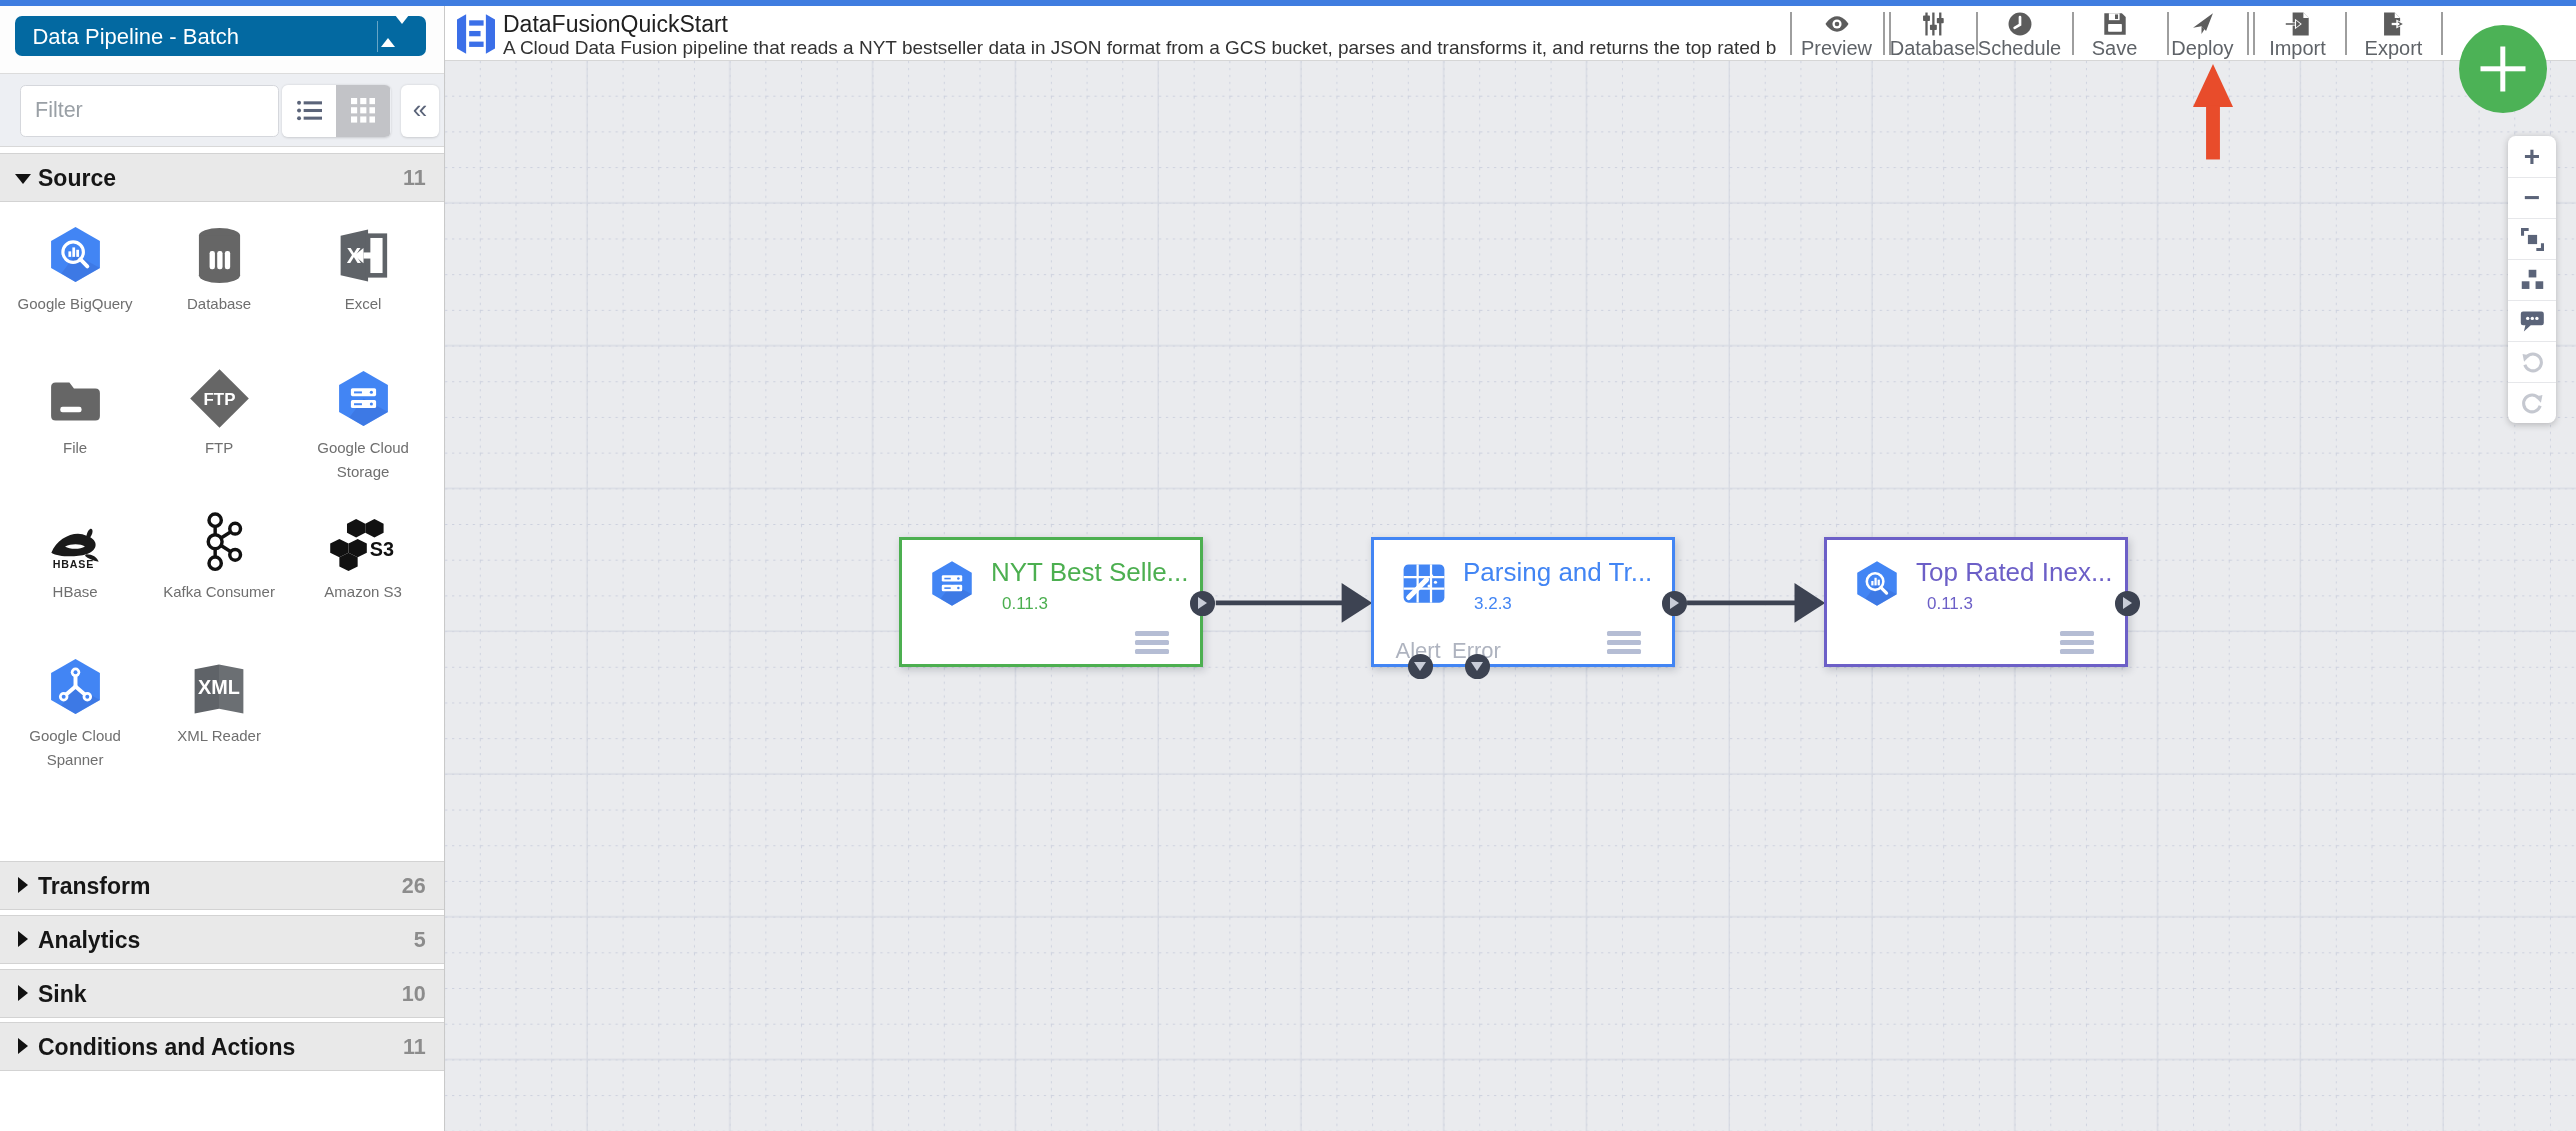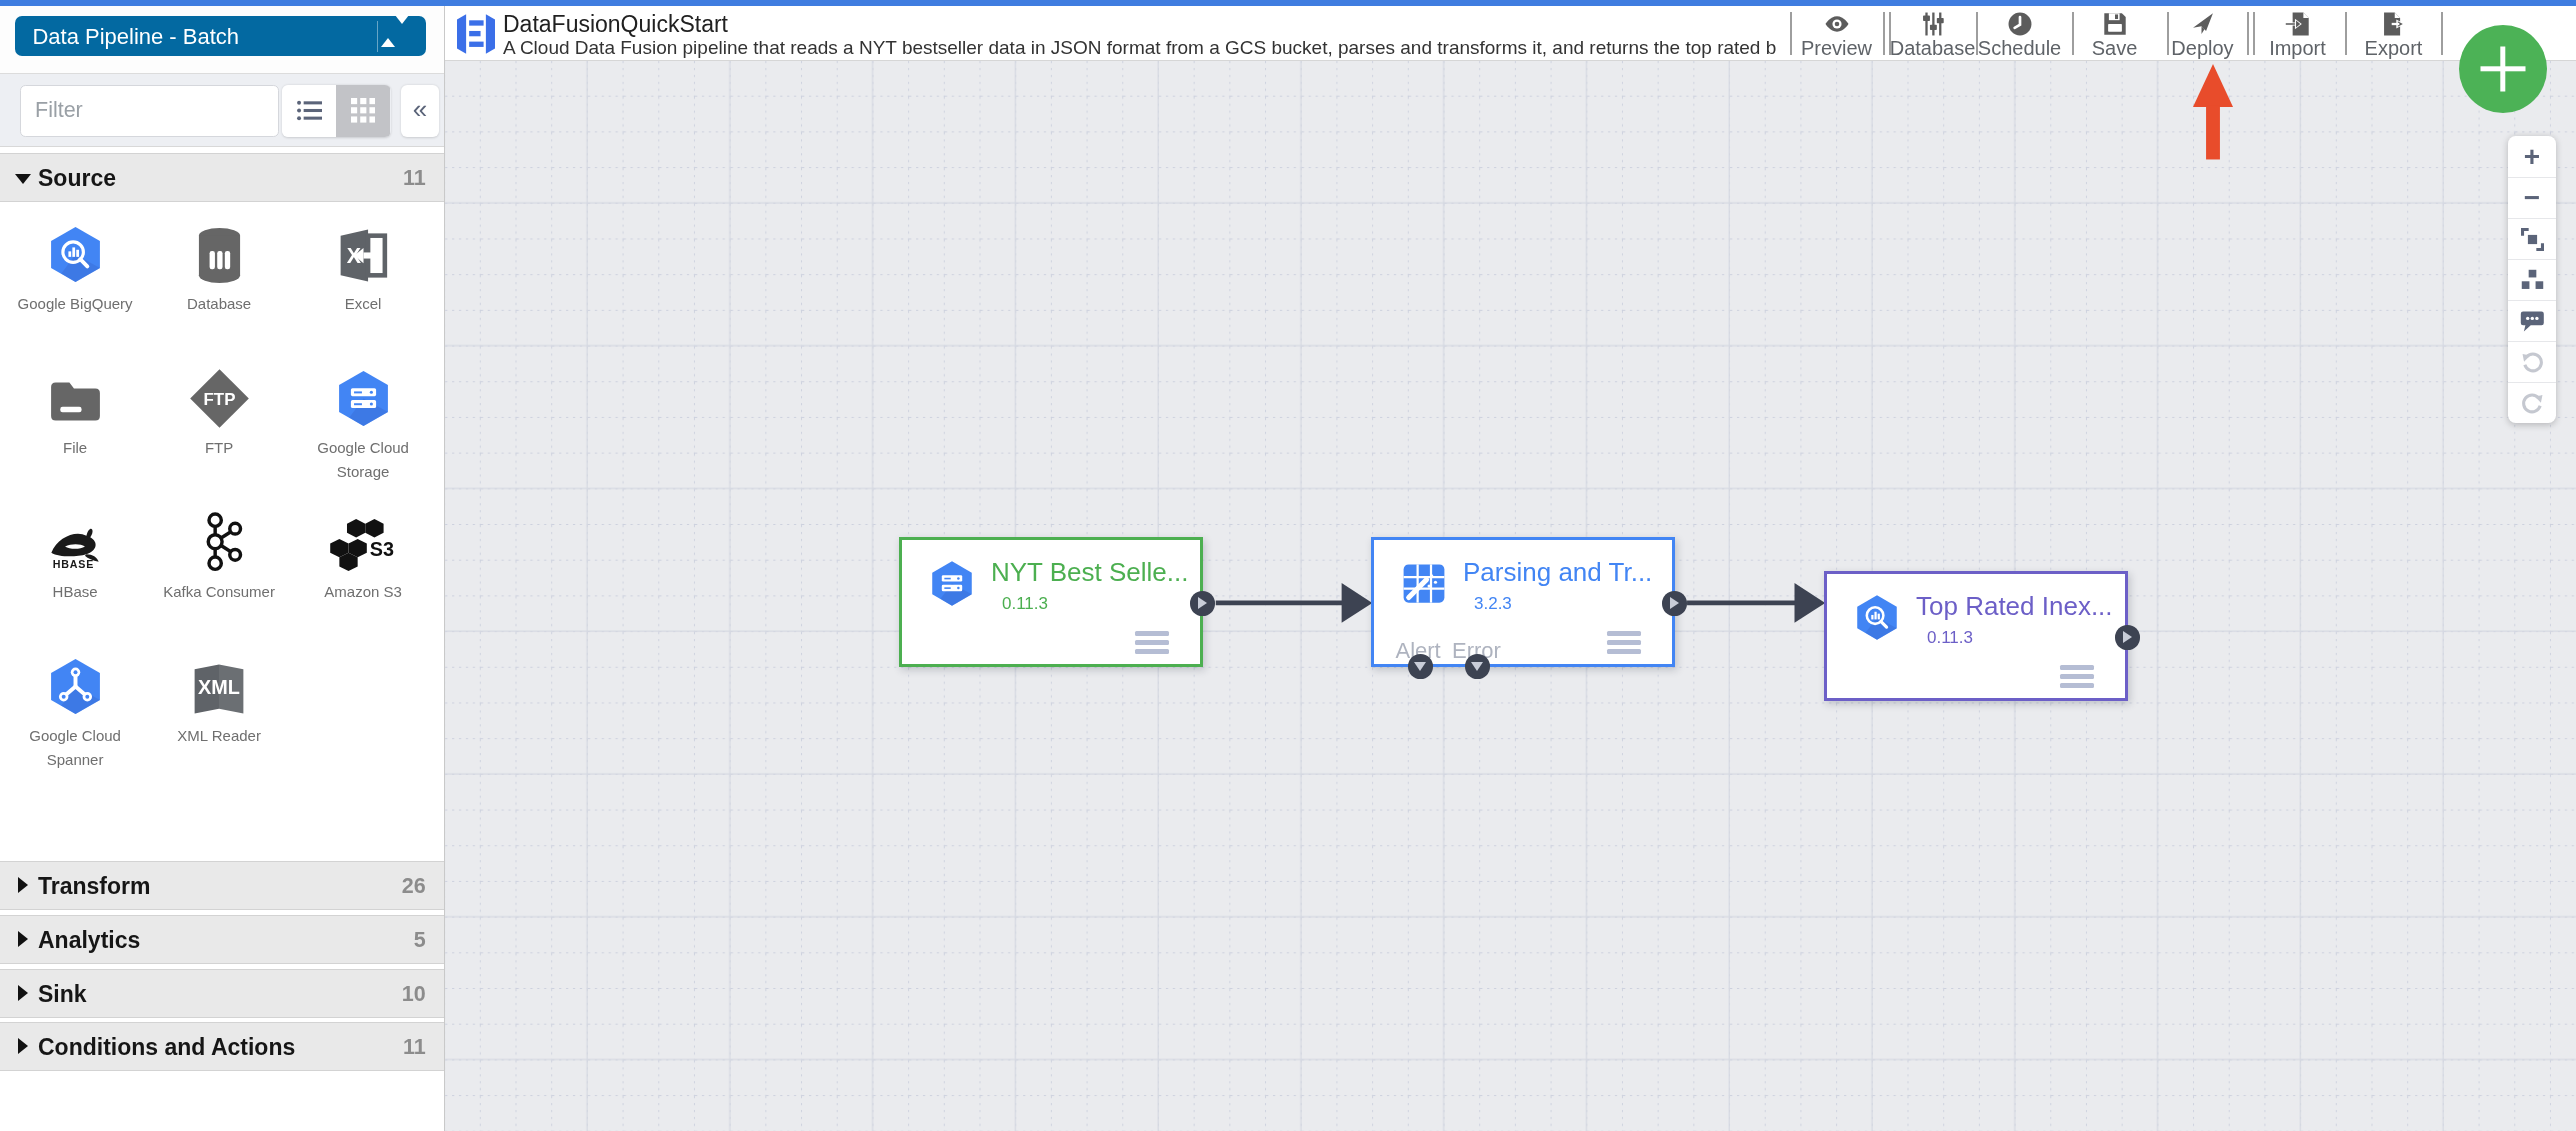--- a/index.html
+++ b/index.html
@@ -66,21 +66,21 @@
   .canvas { position:absolute; left:445px; top:61px; width:2131px; height:1070px; background:#eaebee; overflow:hidden; }
   .grid-svg { position:absolute; left:0; top:0; }
 
   .node { position:absolute; width:304px; height:130px; background:#fff; border:3.8px solid;
     box-shadow:1.5px 3.1px 7.7px rgba(40,50,70,.22); }
   .node .nicon { position:absolute; left:23px; top:18.4px; width:54px; height:51px; }
   .node .ntitle { position:absolute; left:89px; top:17px; font-size:26px; font-weight:normal; white-space:nowrap; }
   .node .nver { position:absolute; left:100px; top:54px; font-size:17px; }
   .node-green { border-color:#4caf50; } .node-green .ntitle,.node-green .nver { color:#4caf50; }
   .node-blue { border-color:#4285f4; } .node-blue .ntitle,.node-blue .nver { color:#4285f4; }
-  .node-purple { border-color:#6c5fc7;margin-top:34px; } .node-purple .ntitle,.node-purple .nver { color:#6c5fc7; }
+  .node-purple { border-color:#6c5fc7; } .node-purple .ntitle,.node-purple .nver { color:#6c5fc7; }
   .hamburger { position:absolute; right:31px; top:91px; width:34px; cursor:pointer; }
   .hamburger i { display:block; height:4.6px; background:#b5bdd4; border-radius:1.5px; margin-bottom:4.6px; }
   .port { position:absolute; width:24.6px; height:24.6px; border-radius:50%; background:#3d4352; cursor:pointer; }
   .port-out { right:-14.6px; top:51px; }
   .port .tri-r { position:absolute; left:8.4px; top:6.1px; width:0; height:0;
     border-top:6.1px solid transparent; border-bottom:6.1px solid transparent; border-left:9.2px solid #c9cdd8; }
   .port .tri-d { position:absolute; left:6.1px; top:8.4px; width:0; height:0;
     border-left:6.1px solid transparent; border-right:6.1px solid transparent; border-top:9.2px solid #c9cdd8; }
   .port-bottom { bottom:-14.6px; }
   .bport-label { position:absolute; top:98px; font-size:22px; color:#aeb3bf; }

